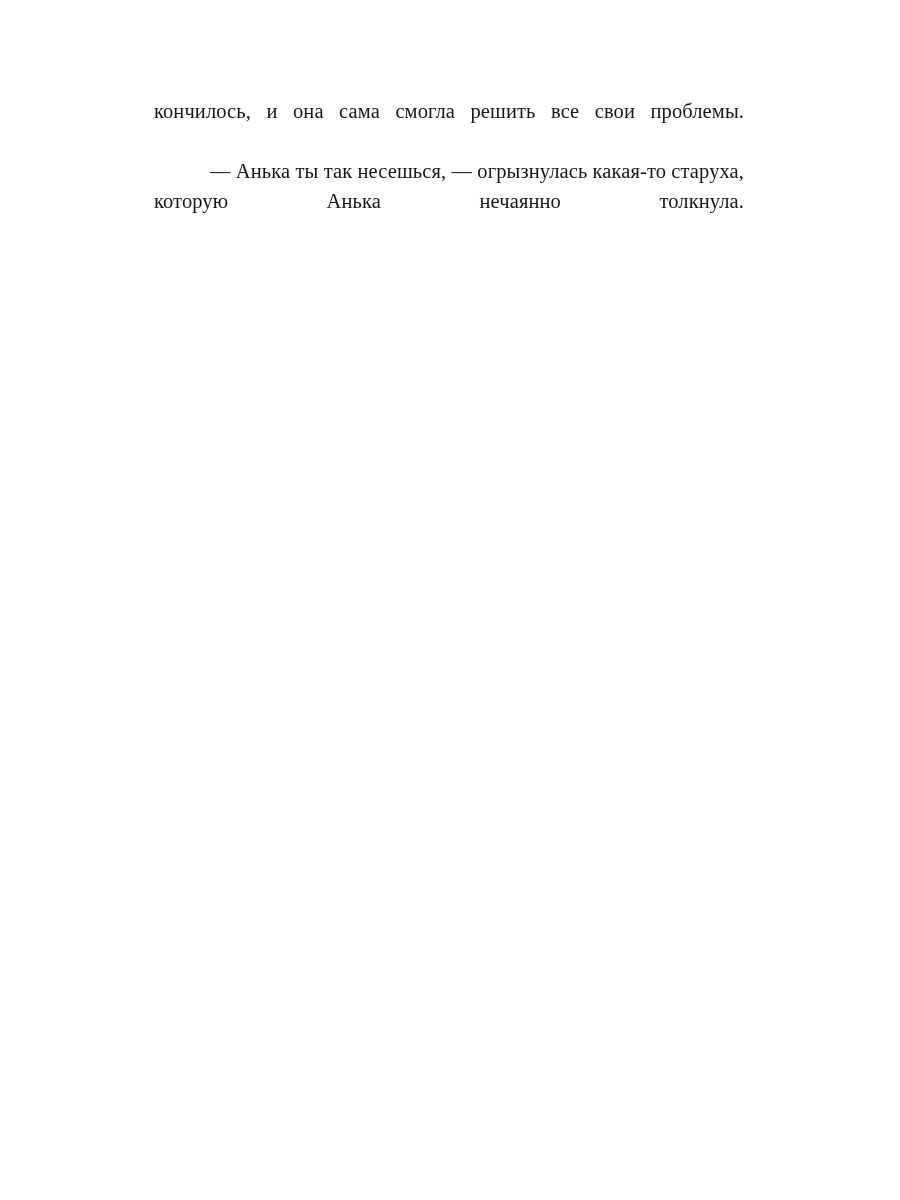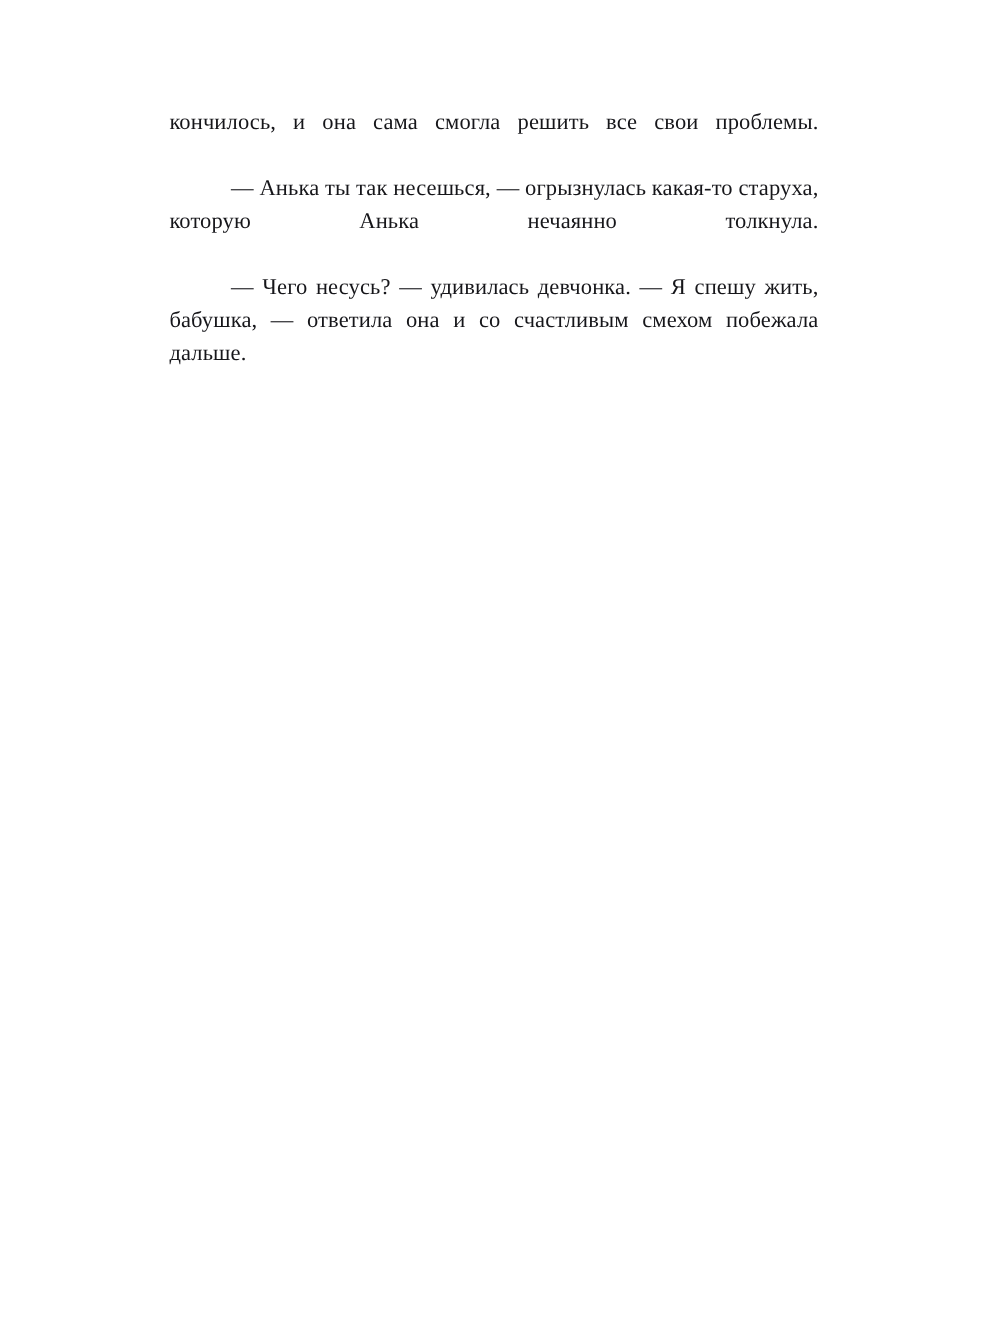--- a/index.html
+++ b/index.html
@@ -48,15 +48,14 @@
     width: 100%;
   }
 </style>
 </head>
 <body>
 
 <div class="page">
   <div class="text-column">
     <p class="para">кончилось, и она сама смогла решить все свои проблемы.</p>
     <p class="para indent">— Анька ты так несешься, — огрызнулась какая-то старуха, которую Анька нечаянно толкнула.</p>
-    <p class="para indent">— Чего несусь? — удивилась девчонка. — Я спешу жить, бабушка, — ответила она и со счастливым смехом побежала дальше.</p>
   </div>
 </div>
 
 </body></html>

